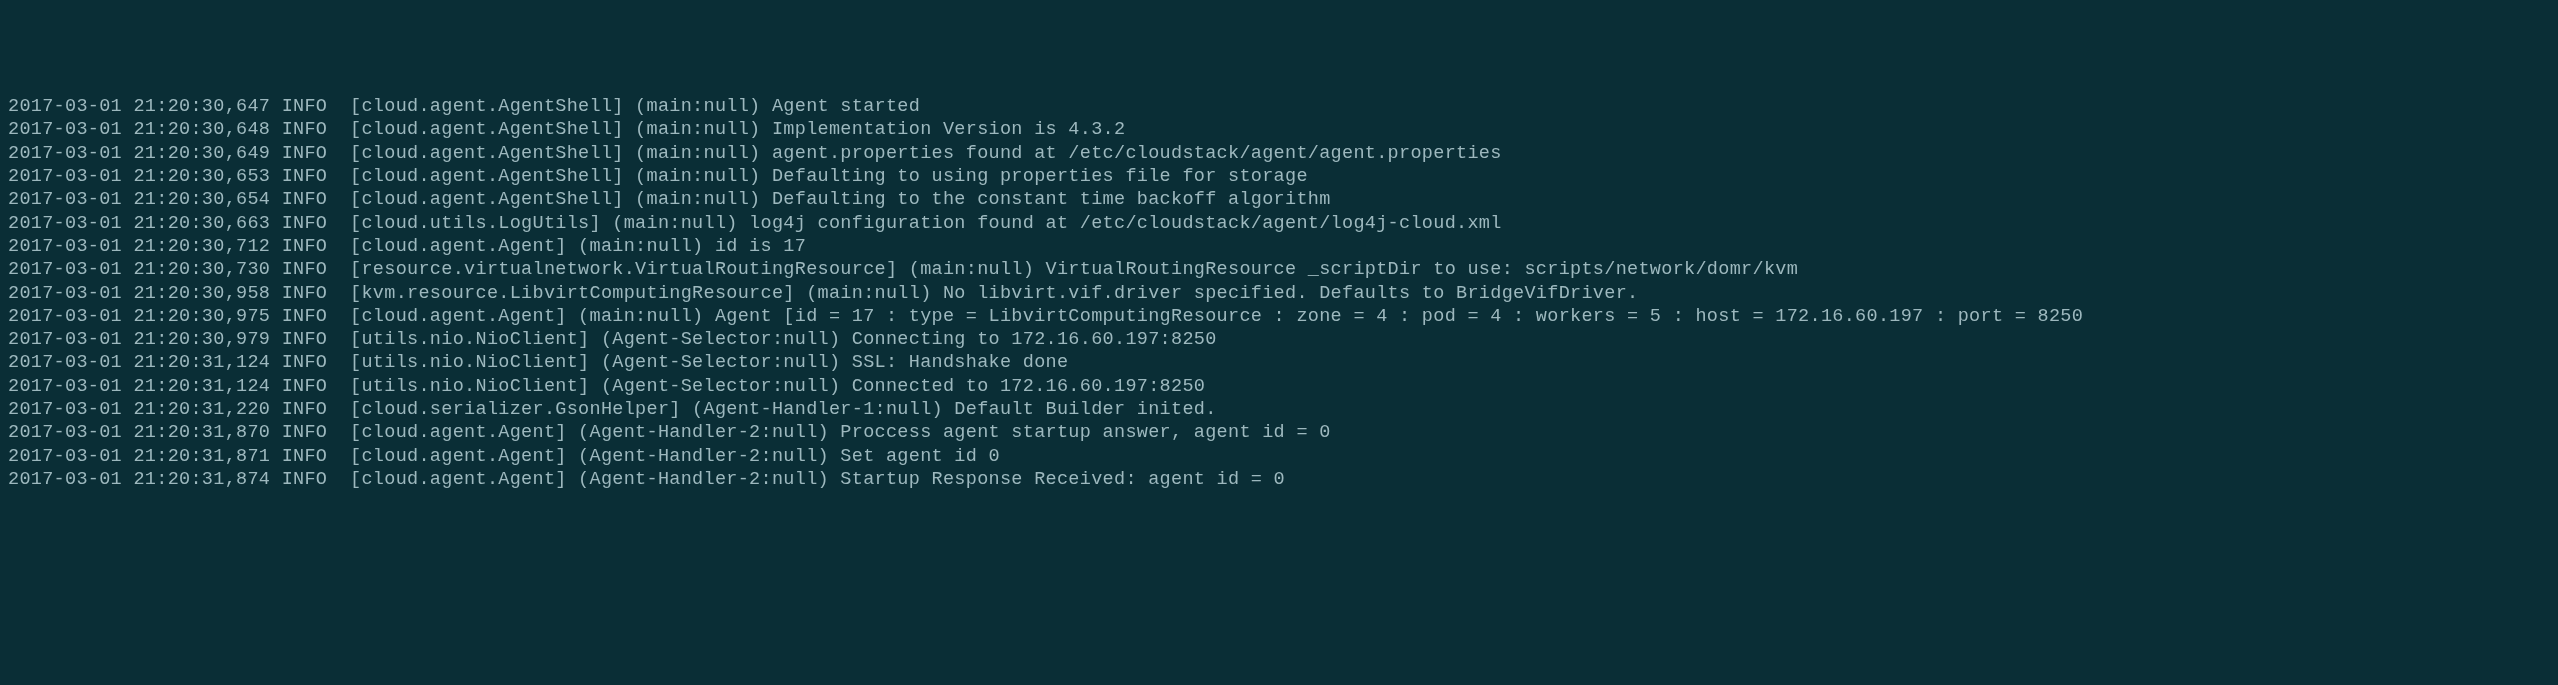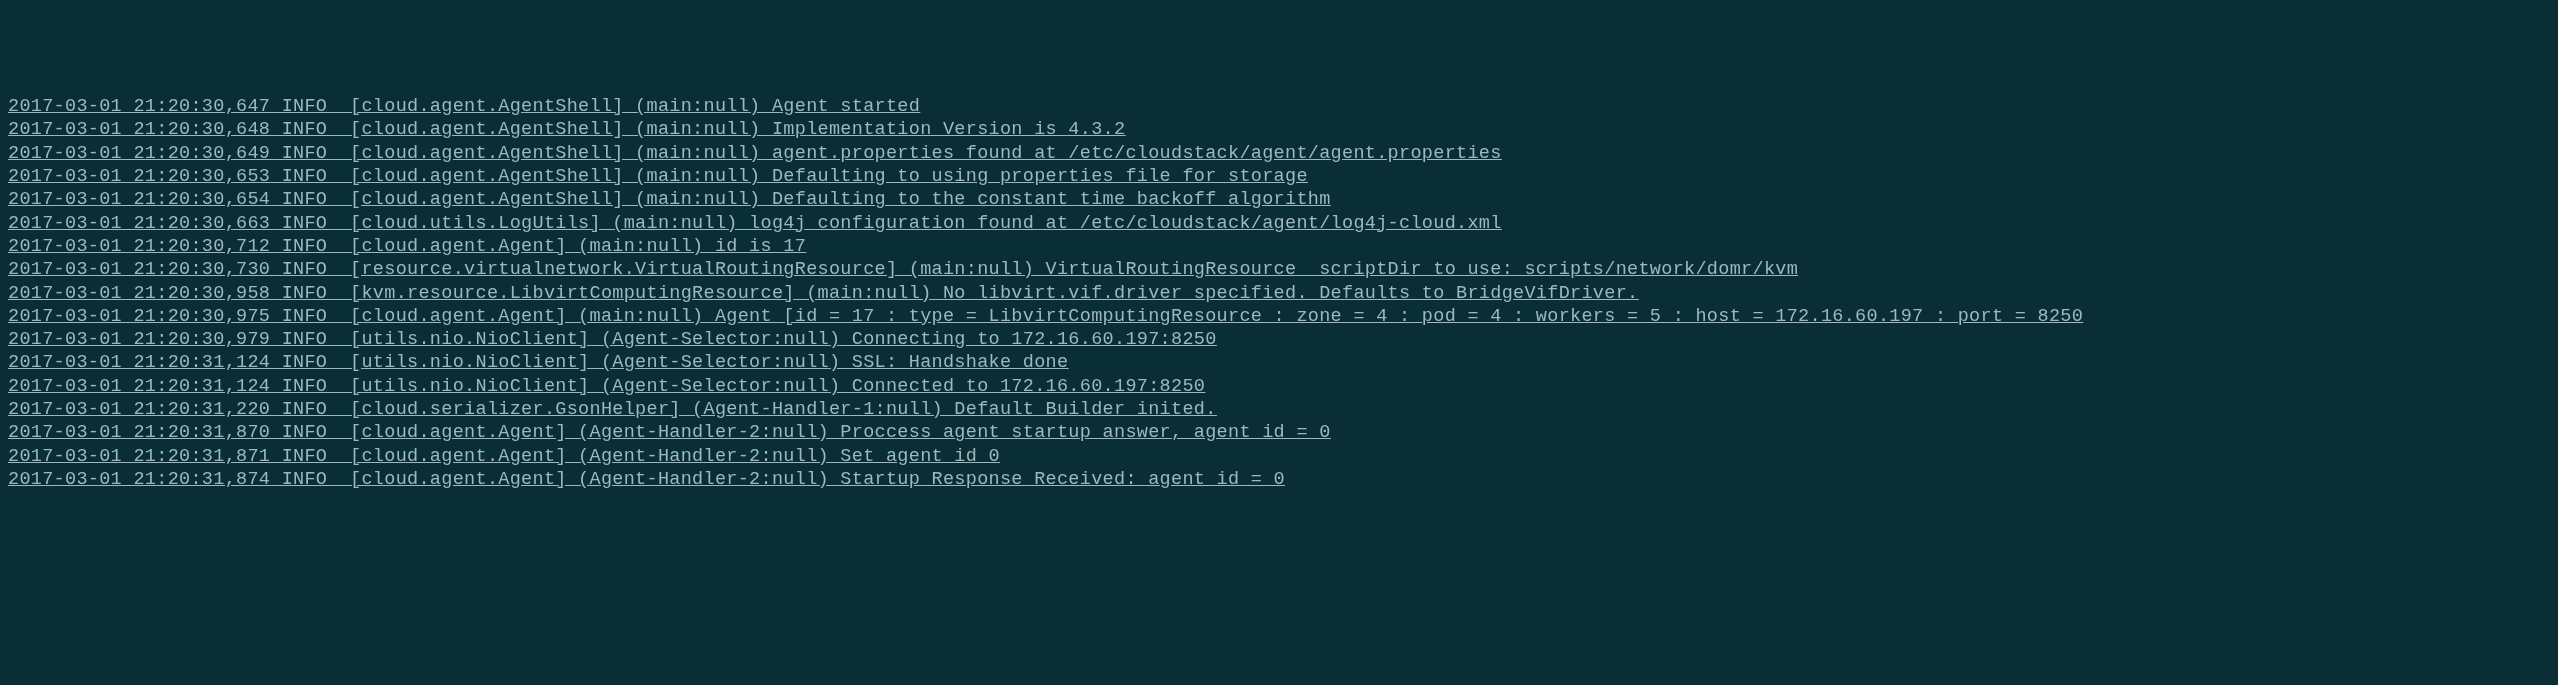--- a/index.html
+++ b/index.html
@@ -1,19 +1,18 @@
 <!DOCTYPE html>
 <html><head>
   <meta charset="utf-8">
   <style>
     * {
       margin: 0;
       padding: 0;
       box-sizing: border-box;
-      text-decoration: underline;
     }
     body {
       background-color: #0a2e36;
       color: #9db8be;
       font-family: 'Courier New', Courier, monospace;
       font-size: 18.5px;
       line-height: 1.26;
       padding: 2px 8px;
       white-space: pre-wrap;
       word-break: break-all;

